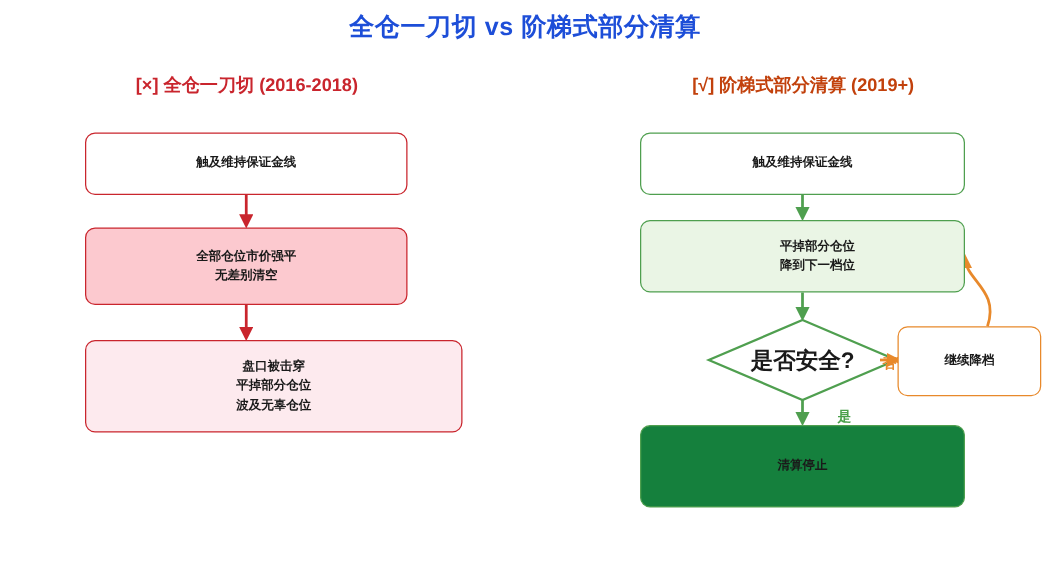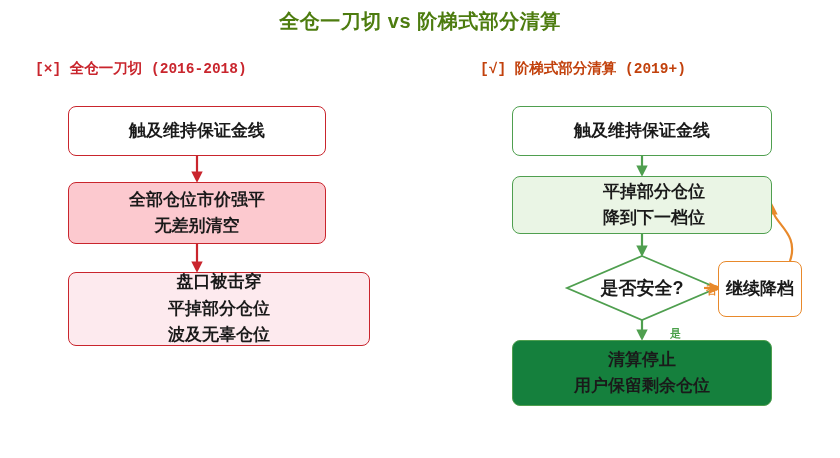--- a/index.html
+++ b/index.html
@@ -23,49 +23,49 @@
   }
   .page-title {
     position: absolute;
     left: 0;
     top: 8px;
     width: 840px;
     text-align: center;
     font-size: 20px;
     font-weight: bold;
     letter-spacing: 0.5px;
-    color: #4d7c0f;
+    color: #1d4ed8;
   }
   .col-header {
     position: absolute;
     top: 59px;
     font-size: 14.5px;
     font-weight: bold;
+    text-align: center;
     white-space: nowrap;
-    font-family: Liberation Mono, monospace;
   }
   #header-left {
     left: 35px;
     width: 325px;
     color: #c9252d;
   }
   #header-right {
     left: 480px;
     width: 325px;
     color: #c2410c;
   }
   .node {
     position: absolute;
     box-sizing: border-box;
     display: flex;
     flex-direction: column;
     align-items: center;
     justify-content: center;
     text-align: center;
-    font-size: 17px;
+    font-size: 10px;
     font-weight: bold;
     line-height: 1.55;
     color: #1a1a1a;
     border-radius: 8px;
   }
   .node .line { display: block; white-space: nowrap; }
 
   
   .n-red        { border: 1.6px solid #c9252d; }
   .fill-white   { background: #ffffff; }
@@ -80,21 +80,21 @@
   
   .n-orange     { border: 1.8px solid #e8892b; background: #ffffff; }
 
   #box-l1 { left: 68px;  top: 106px; width: 258px; height: 50px; }
   #box-l2 { left: 68px;  top: 182px; width: 258px; height: 62px; }
   #box-l3 { left: 68px;  top: 272px; width: 302px; height: 74px; }
 
   #box-r1 { left: 512px; top: 106px; width: 260px; height: 50px; }
   #box-r2 { left: 512px; top: 176px; width: 260px; height: 58px; }
   #box-r4 { left: 512px; top: 340px; width: 260px; height: 66px; }
-  #box-loop { left: 718px; top: 261px; width: 84px; height: 56px; }
+  #box-loop { left: 718px; top: 261px; width: 115px; height: 56px; }
 
   
   #diamond-wrap {
     position: absolute;
     left: 567px;
     top: 256px;
     width: 150px;
     height: 64px;
   }
   #diamond-label {
@@ -181,17 +181,16 @@
 <div id="diamond-wrap">
   <div id="diamond-label">是否安全?</div>
 </div>
 
 <div class="node n-orange" id="box-loop">
   <span class="line">继续降档</span>
 </div>
 
 <div class="node n-green fill-green" id="box-r4">
   <span class="line">清算停止</span>
-  <span class="line">用户保留剩余仓位</span>
 </div>
 
 <div class="edge-label" id="label-no">否</div>
 <div class="edge-label" id="label-yes">是</div>
 
 </body></html>

